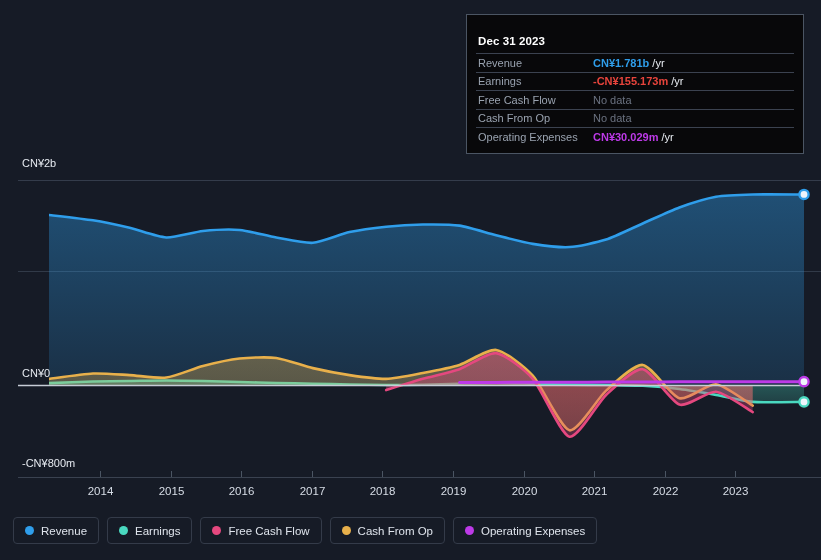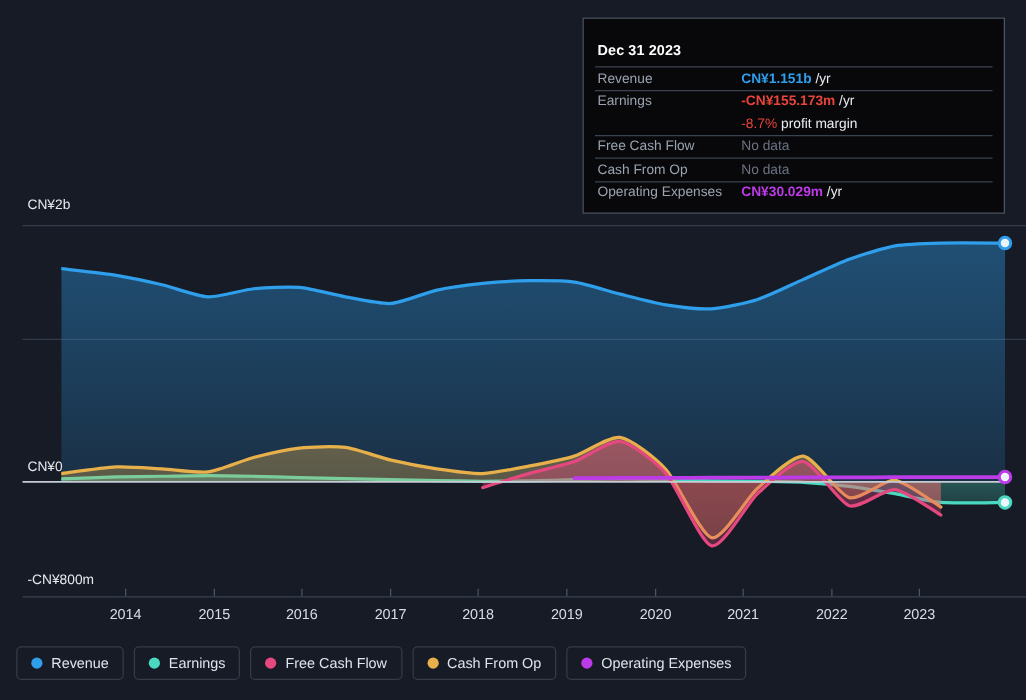--- a/index.html
+++ b/index.html
@@ -182,30 +182,26 @@
         <text x="665.5" y="495" text-anchor="middle" class="tick-label">2022</text>
         <text x="735.5" y="495" text-anchor="middle" class="tick-label">2023</text>
       </g>
   </svg>
 
   <div class="tooltip">
     <div class="tt-title">Dec 31 2023</div>
     <div id="tt-rows">
         <div class="tt-row">
           <div class="tt-key">Revenue</div>
-          <div class="tt-val"><span class="v-blue">CN¥1.151b</span><span class="unit"> /yr</span></div>
+          <div class="tt-val"><span class="v-blue">CN¥1.781b</span><span class="unit"> /yr</span></div>
         </div>
         <div class="tt-row">
           <div class="tt-key">Earnings</div>
           <div class="tt-val"><span class="v-red">-CN¥155.173m</span><span class="unit"> /yr</span></div>
         </div>
-        <div class="tt-row noline">
-          <div class="tt-key"></div>
-          <div class="tt-val"><span class="v-red-plain">-8.7%</span><span class="unit"> profit margin</span></div>
-        </div>
         <div class="tt-row">
           <div class="tt-key">Free Cash Flow</div>
           <div class="tt-val"><span class="nodata">No data</span></div>
         </div>
         <div class="tt-row">
           <div class="tt-key">Cash From Op</div>
           <div class="tt-val"><span class="nodata">No data</span></div>
         </div>
         <div class="tt-row">
           <div class="tt-key">Operating Expenses</div>

